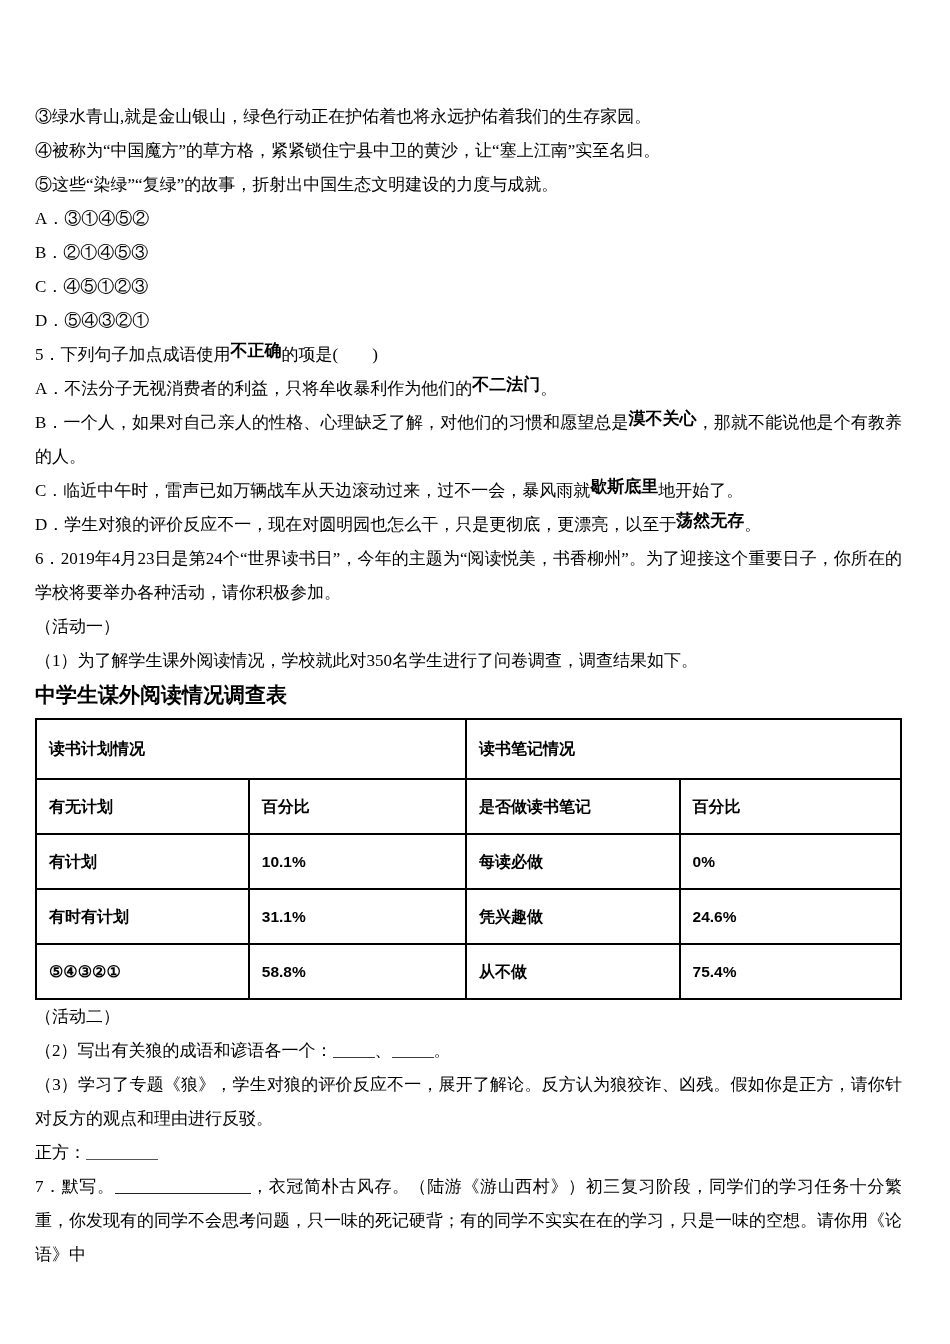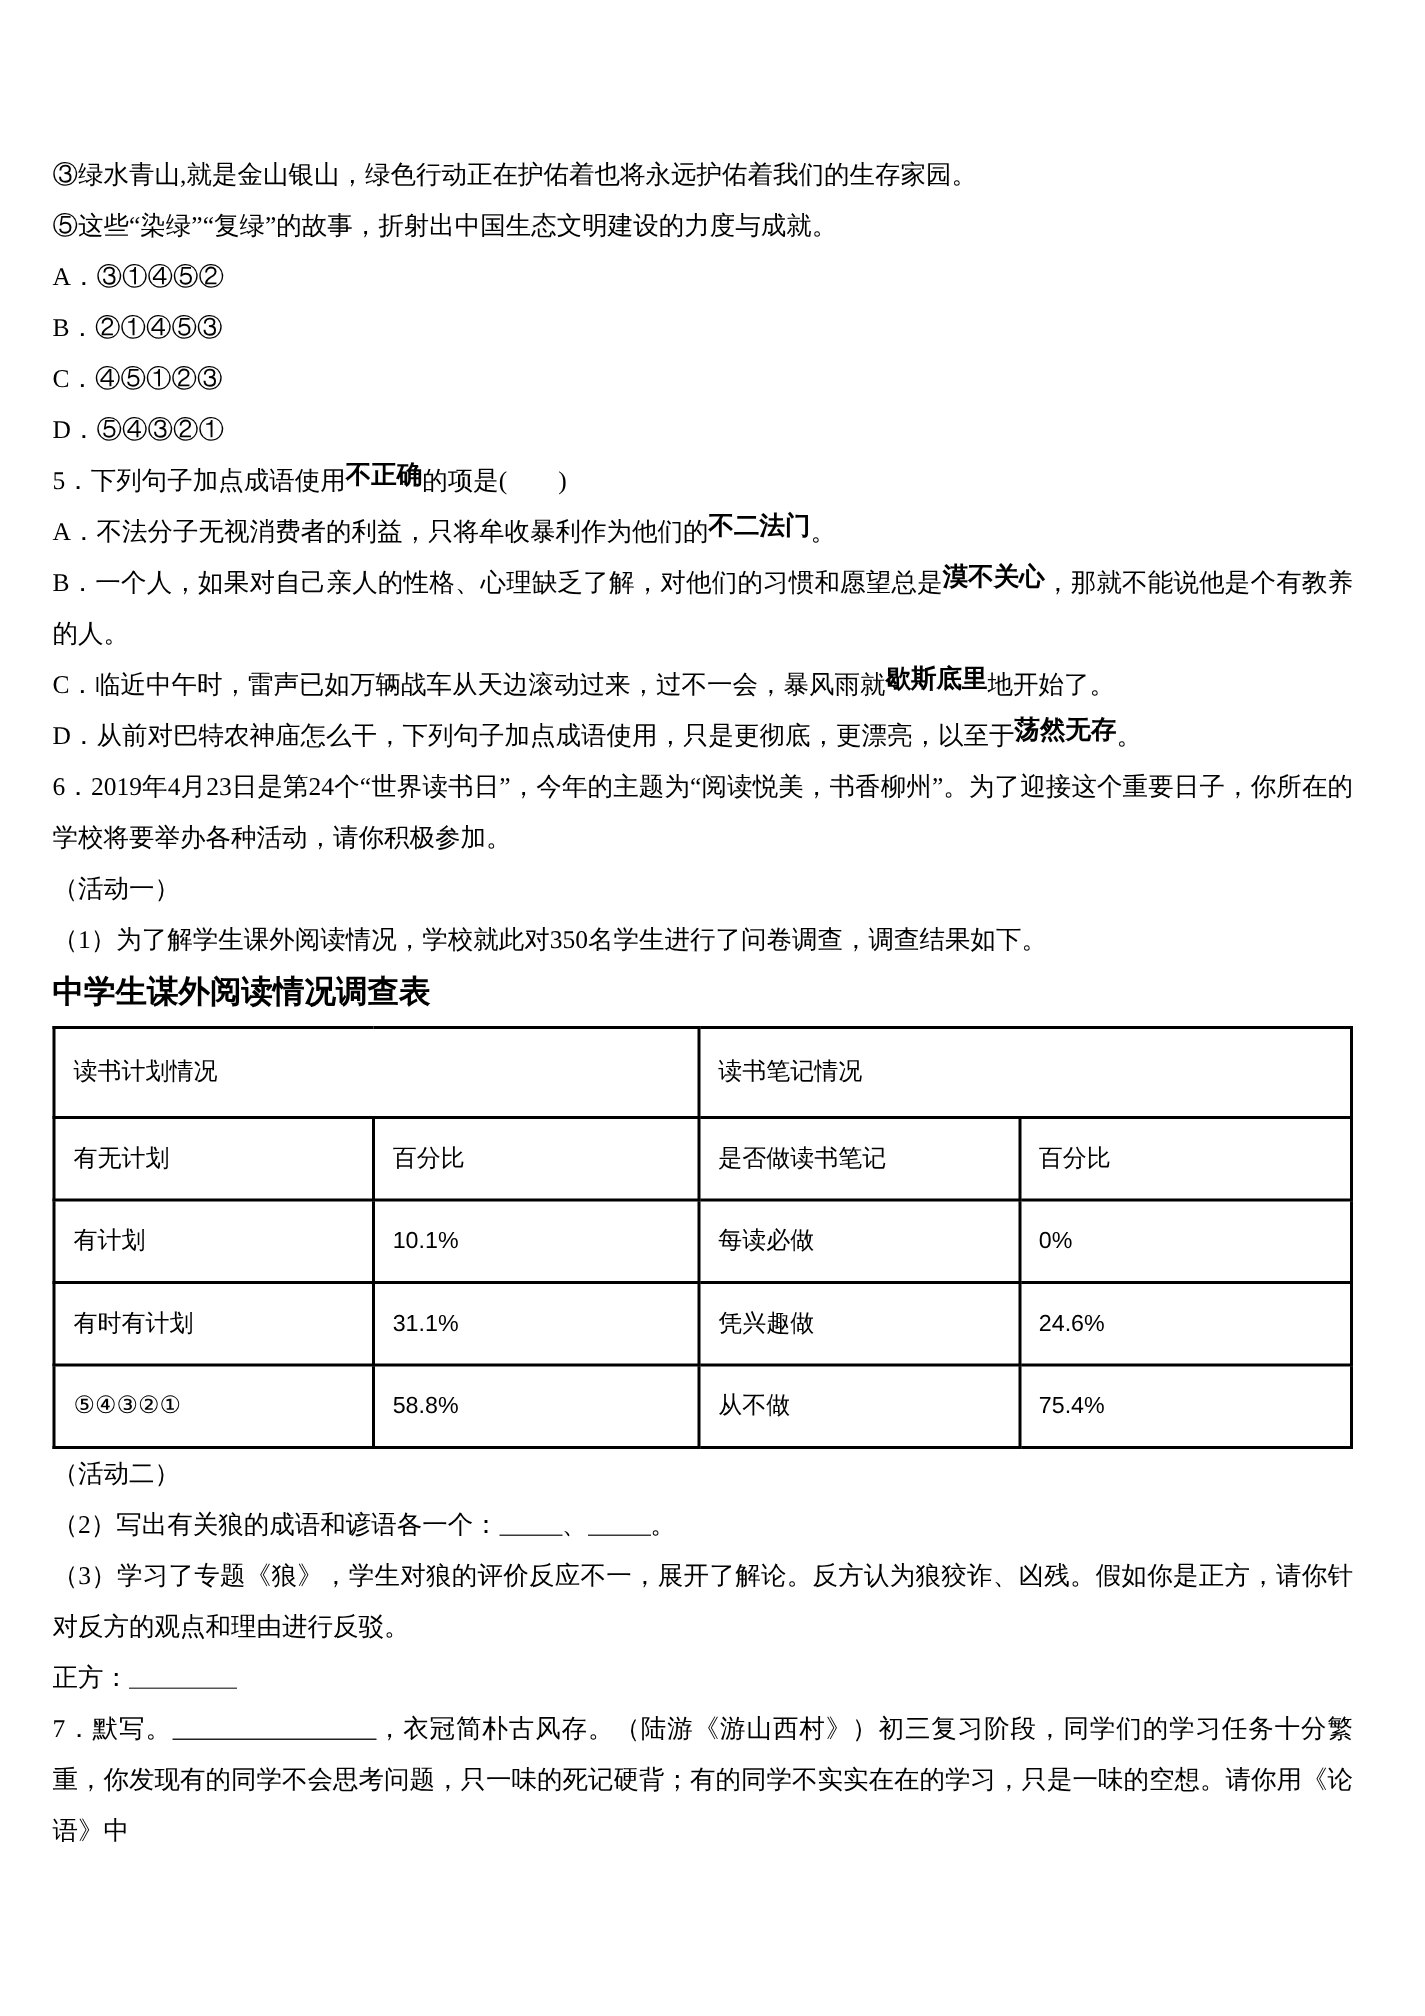--- a/index.html
+++ b/index.html
@@ -14,48 +14,49 @@
   .page p{margin:0; padding:0;}
   .raised{position:relative; top:-4px; display:inline-block; line-height:1;font-weight:bold;}
   .table-title{font-weight:bold; font-size:21px;}
   table.survey{
     width:100%; border-collapse:collapse; table-layout:fixed;
     margin-top:6px; font-size:16px; line-height:20px;
   }
   table.survey td{
     border:2px solid #000; padding:4px 10px 4px 12px;
     height:45px; vertical-align:middle; text-align:left;
-    font-weight:normal;
+    font-weight:bold;
   }
   table.survey tr.group-row td{height:50px;}
   table.survey td.pct{font-family:"Liberation Sans","DejaVu Sans",sans-serif; font-size:15.5px;}
   .blank{display:inline-block; border-bottom:1.7px solid #3a3a3a; height:10px; vertical-align:-2px;}
   .blank-s{width:42px;}
   .blank-m{width:72px; border-bottom-color:#555;}
   .blank-l{width:136px; border-bottom-color:#222;}
 </style>
 </head>
 <body>
 
 <div class="page">
 
   <p>③绿水青山,就是金山银山，绿色行动正在护佑着也将永远护佑着我们的生存家园。</p>
+  <p>④被称为“中国魔方”的草方格，紧紧锁住宁县中卫的黄沙，让“塞上江南”实至名归。</p>
   <p>⑤这些“染绿”“复绿”的故事，折射出中国生态文明建设的力度与成就。</p>
 
   <p>A．③①④⑤②</p>
   <p>B．②①④⑤③</p>
   <p>C．④⑤①②③</p>
   <p>D．⑤④③②①</p>
 
   <p><span>5．下列句子加点成语使用</span><span class="raised">不正确</span><span>的项是(　　)</span></p>
 
   <p><span>A．不法分子无视消费者的利益，只将牟收暴利作为他们的</span><span class="raised">不二法门</span><span>。</span></p>
   <p><span>B．一个人，如果对自己亲人的性格、心理缺乏了解，对他们的习惯和愿望总是</span><span class="raised">漠不关心</span><span>，那就不能说他是个有教养的人。</span></p>
   <p><span>C．临近中午时，雷声已如万辆战车从天边滚动过来，过不一会，暴风雨就</span><span class="raised">歇斯底里</span><span>地开始了。</span></p>
-  <p><span>D．从前对巴特农神庙怎么干，下列句子加点成语使用，只是更彻底，更漂亮，以至于</span><span class="raised">荡然无存</span><span>。</span></p>
+  <p><span>D．学生对狼的评价反应不一，现在对圆明园也怎么干，只是更彻底，更漂亮，以至于</span><span class="raised">荡然无存</span><span>。</span></p>
 
   <p>6．2019年4月23日是第24个“世界读书日”，今年的主题为“阅读悦美，书香柳州”。为了迎接这个重要日子，你所在的学校将要举办各种活动，请你积极参加。</p>
   <p>（活动一）</p>
   <p>（1）为了解学生课外阅读情况，学校就此对350名学生进行了问卷调查，调查结果如下。</p>
   <p class="table-title">中学生谋外阅读情况调查表</p>
 
   <table class="survey">
     <colgroup>
       <col style="width:24.6%">
         <col style="width:25.1%">

